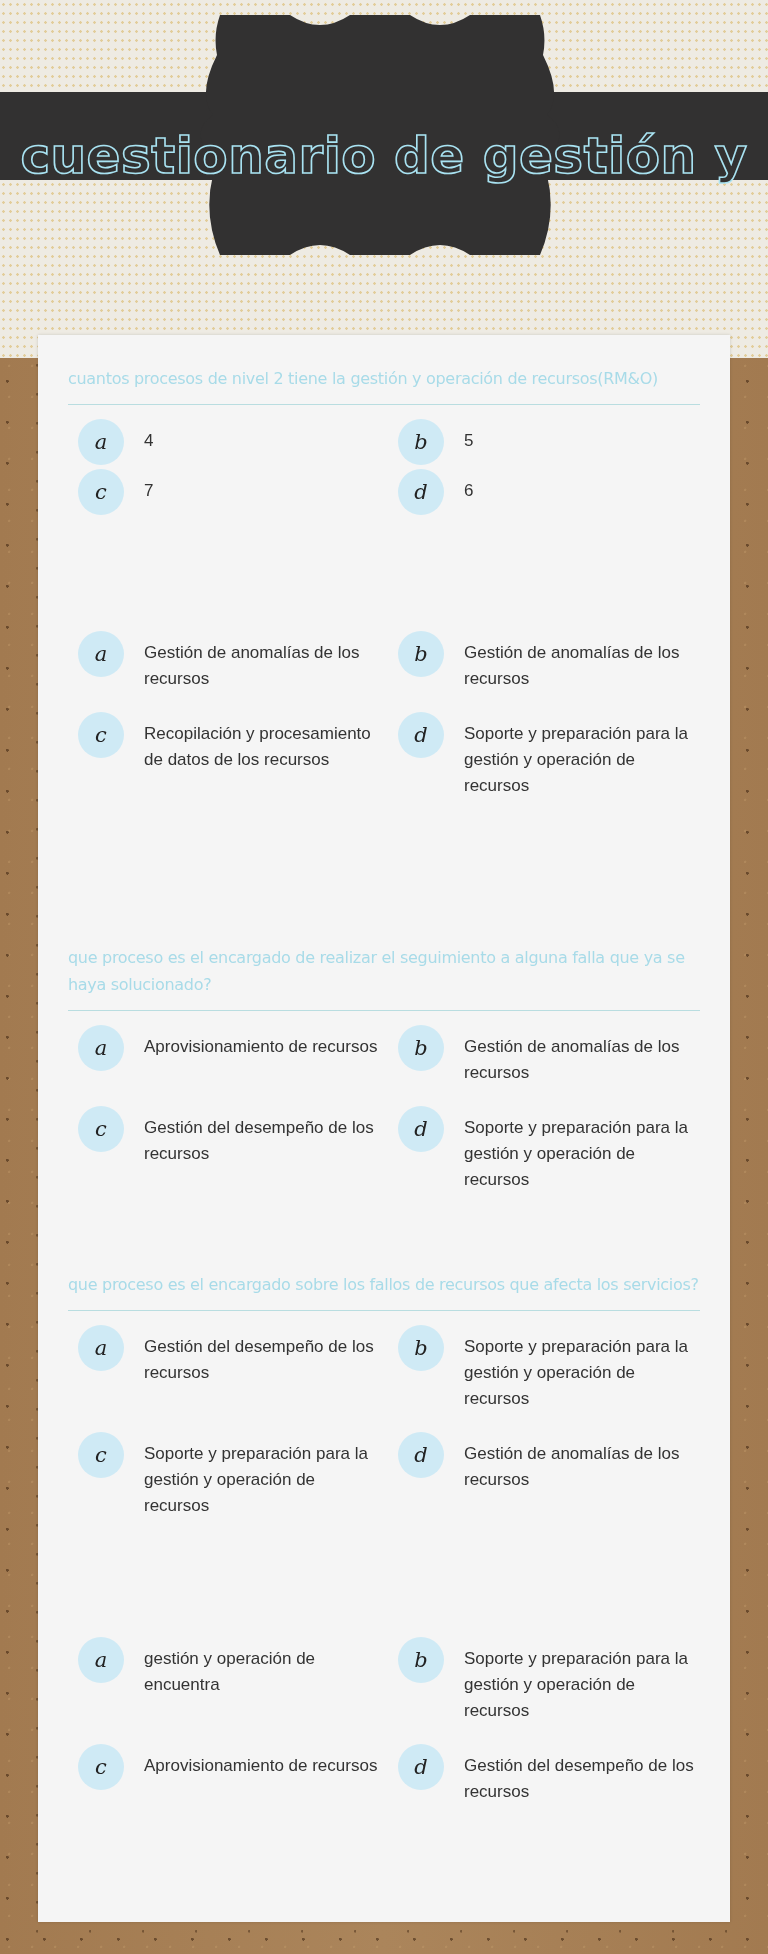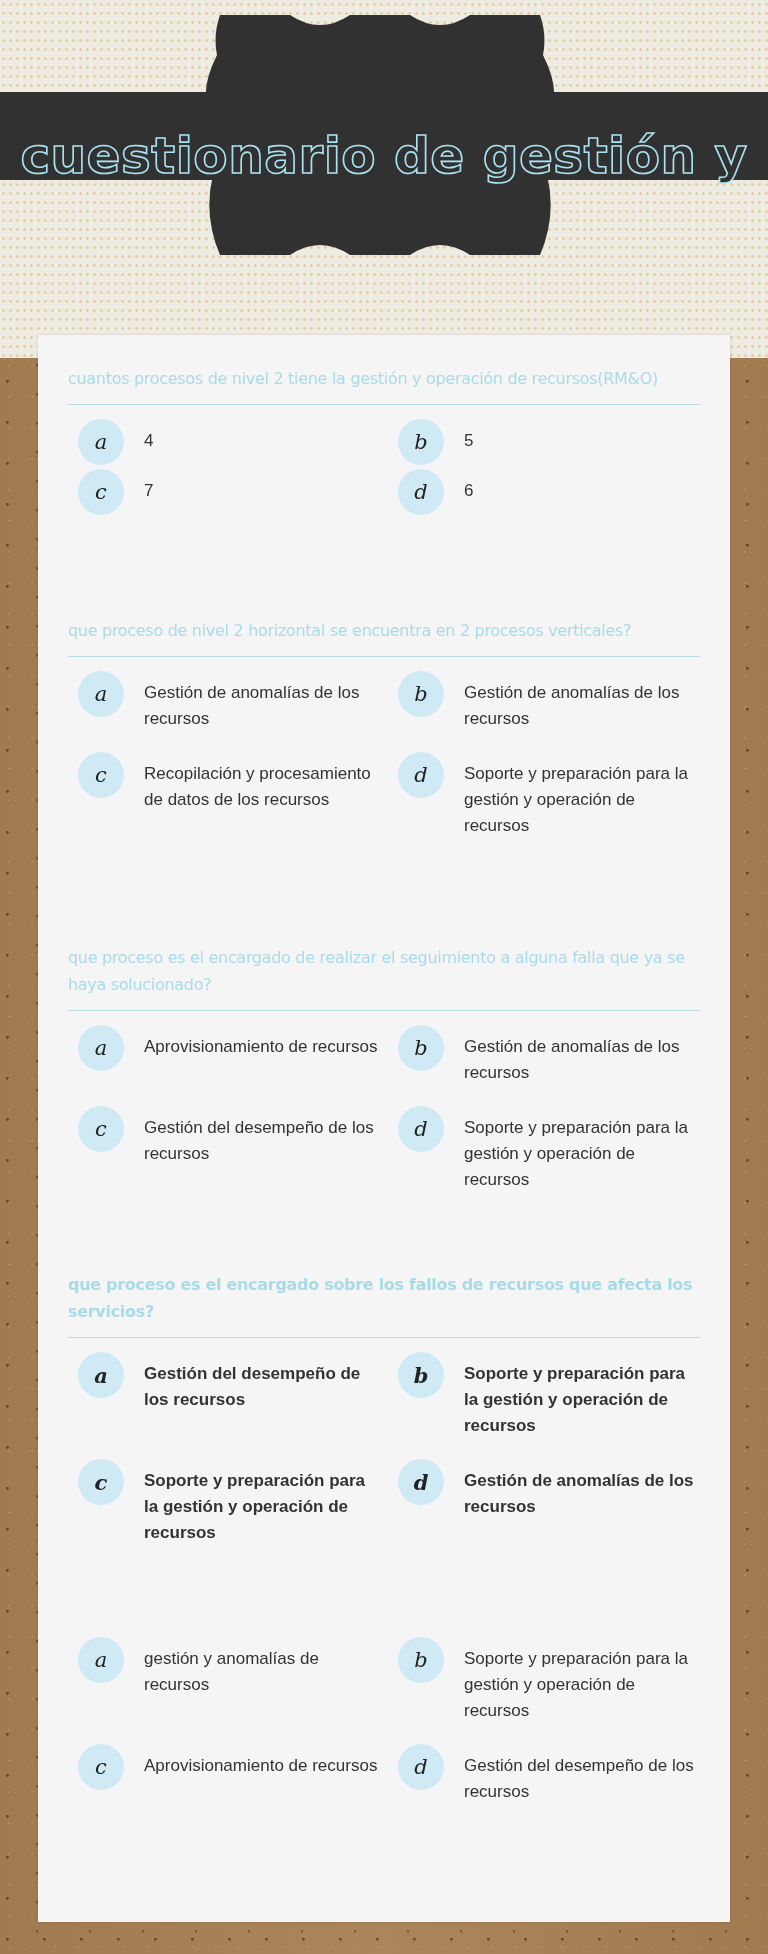--- a/index.html
+++ b/index.html
@@ -149,21 +149,20 @@
         <span class="opt-text">7</span>
       </div>
       <div class="option">
         <span class="letter">d</span>
         <span class="opt-text">6</span>
       </div>
     </div>
   </div>
 
   <div class="question" style="top:282px;">
-    <p class="q-text">que proceso de nivel 2 horizontal se encuentra en 2 procesos verticales?</p>
     <div class="options">
       <div class="option">
         <span class="letter">a</span>
         <span class="opt-text">Gestión de anomalías de los recursos</span>
       </div>
       <div class="option">
         <span class="letter">b</span>
         <span class="opt-text">Gestión de anomalías de los recursos</span>
       </div>
       <div class="option">
@@ -192,21 +191,21 @@
         <span class="letter">c</span>
         <span class="opt-text">Gestión del desempeño de los recursos</span>
       </div>
       <div class="option">
         <span class="letter">d</span>
         <span class="opt-text">Soporte y preparación para la gestión y operación de recursos</span>
       </div>
     </div>
   </div>
 
-  <div class="question" style="top:936px;font-weight:bold;">
+  <div class="question" style="top:936px;">
     <p class="q-text">que proceso es el encargado sobre los fallos de recursos que afecta los servicios?</p>
     <div class="options">
       <div class="option">
         <span class="letter">a</span>
         <span class="opt-text">Gestión del desempeño de los recursos</span>
       </div>
       <div class="option">
         <span class="letter">b</span>
         <span class="opt-text">Soporte y preparación para la gestión y operación de recursos</span>
       </div>
@@ -218,21 +217,21 @@
         <span class="letter">d</span>
         <span class="opt-text">Gestión de anomalías de los recursos</span>
       </div>
     </div>
   </div>
 
   <div class="question" style="top:1288px;">
     <div class="options">
       <div class="option">
         <span class="letter">a</span>
-        <span class="opt-text">gestión y anomalías de recursos</span>
+        <span class="opt-text">gestión y operación de encuentra</span>
       </div>
       <div class="option">
         <span class="letter">b</span>
         <span class="opt-text">Soporte y preparación para la gestión y operación de recursos</span>
       </div>
       <div class="option">
         <span class="letter">c</span>
         <span class="opt-text">Aprovisionamiento de recursos</span>
       </div>
       <div class="option">

